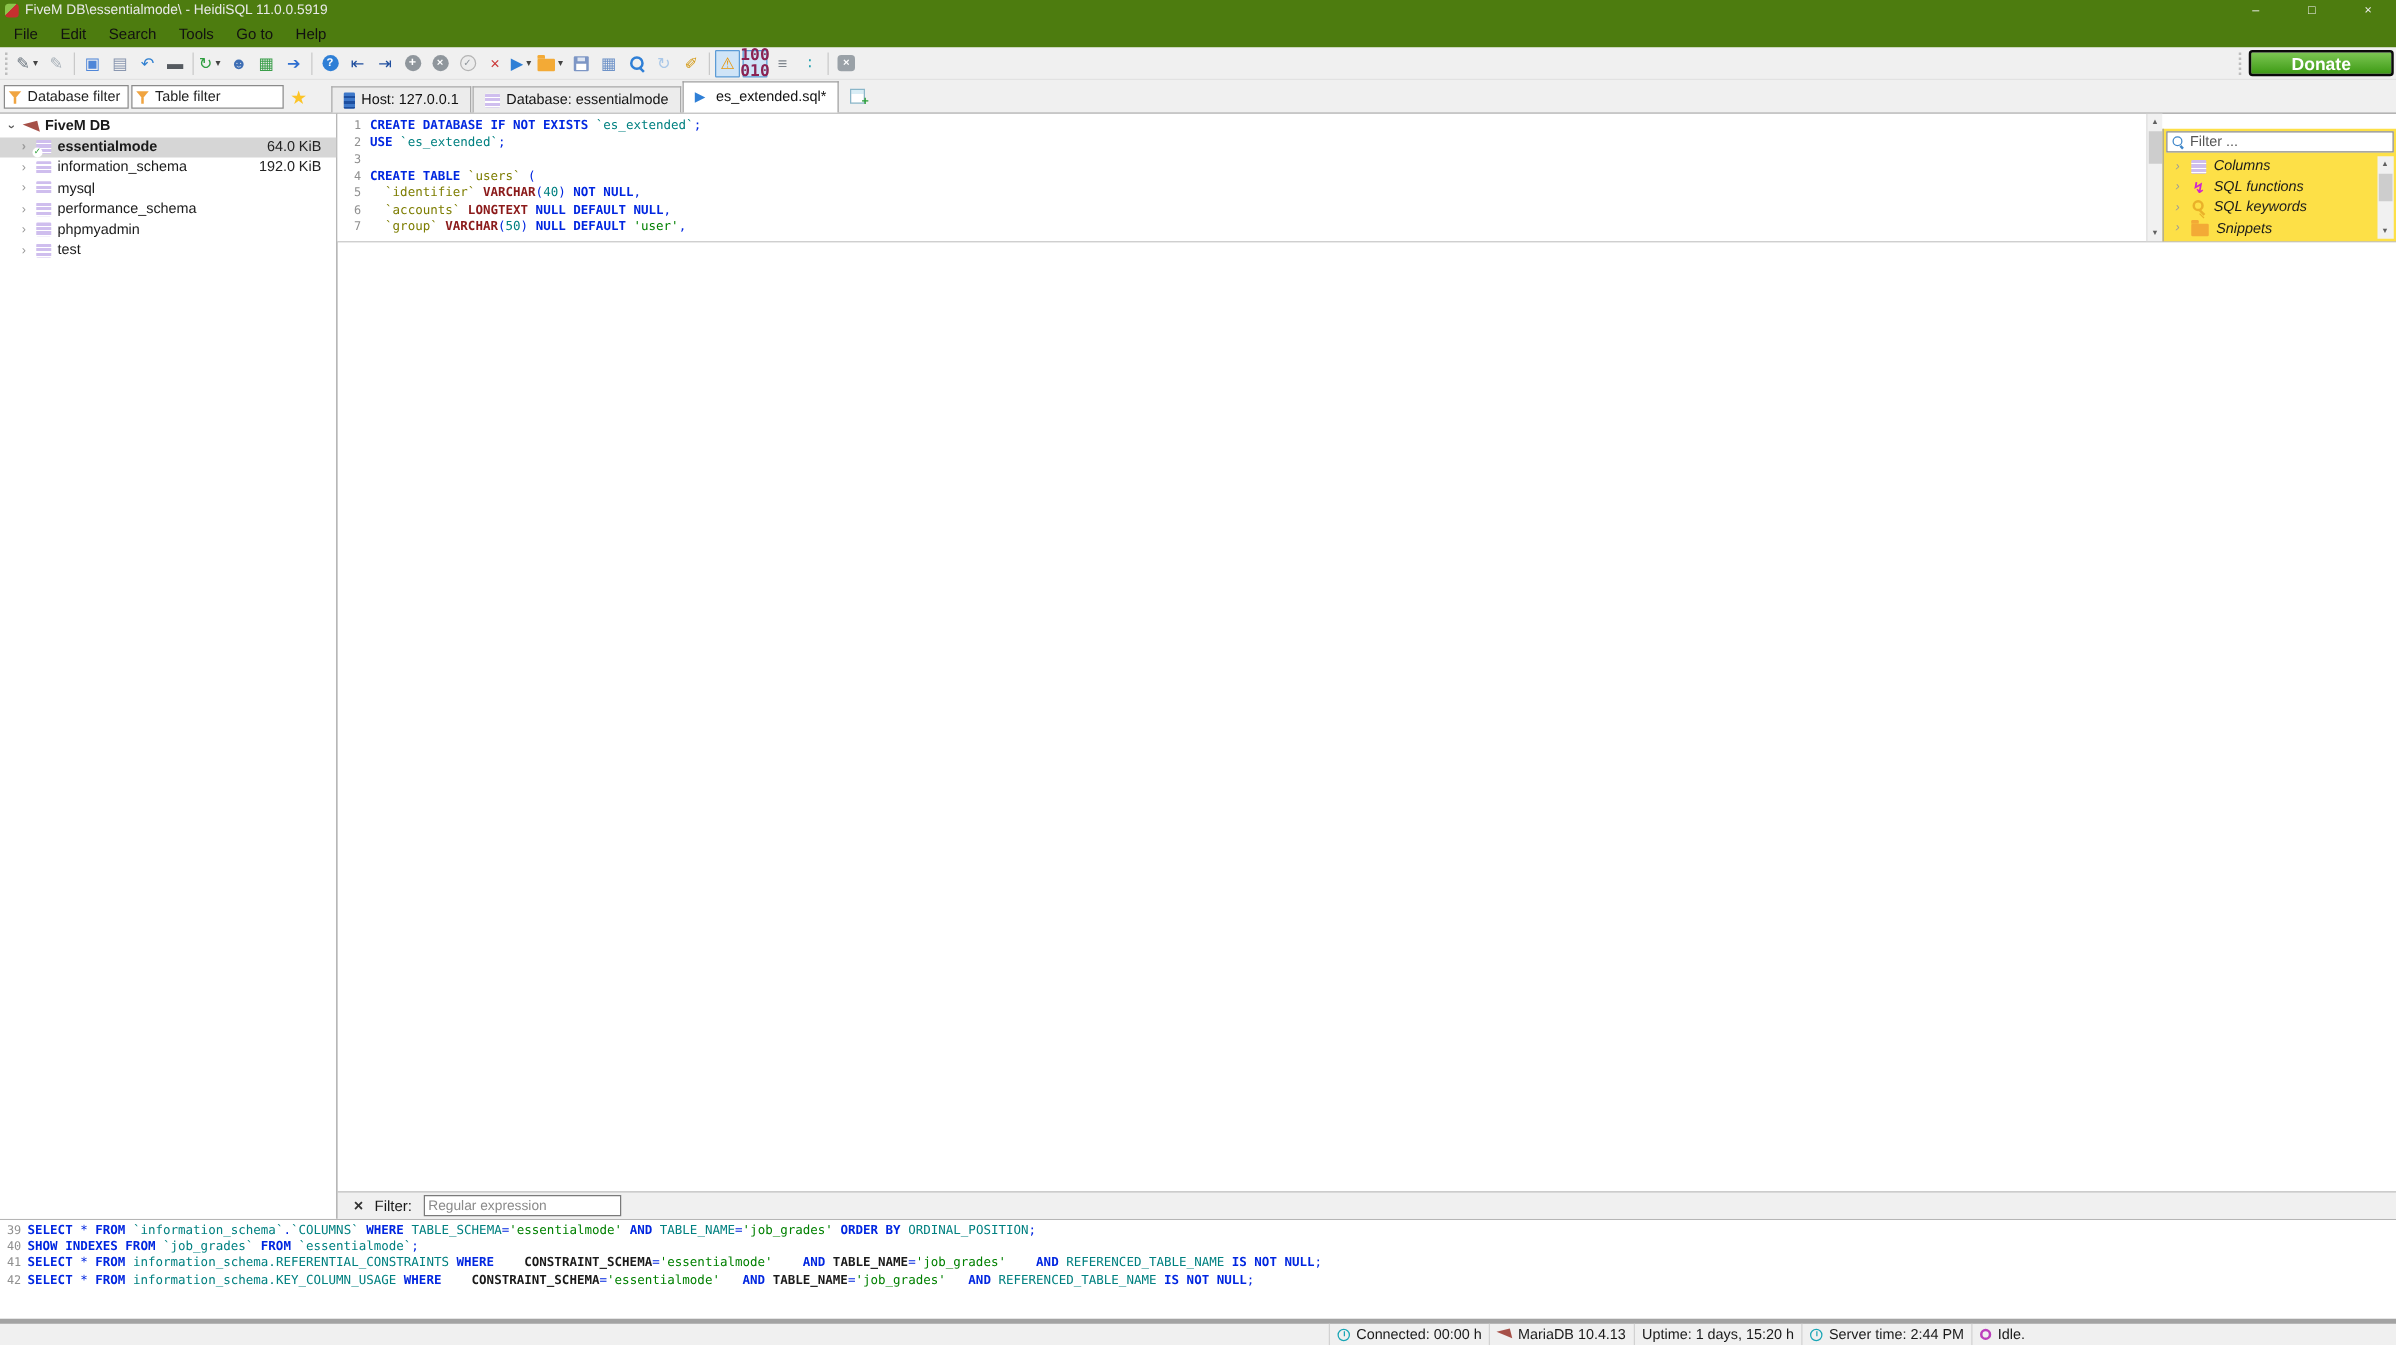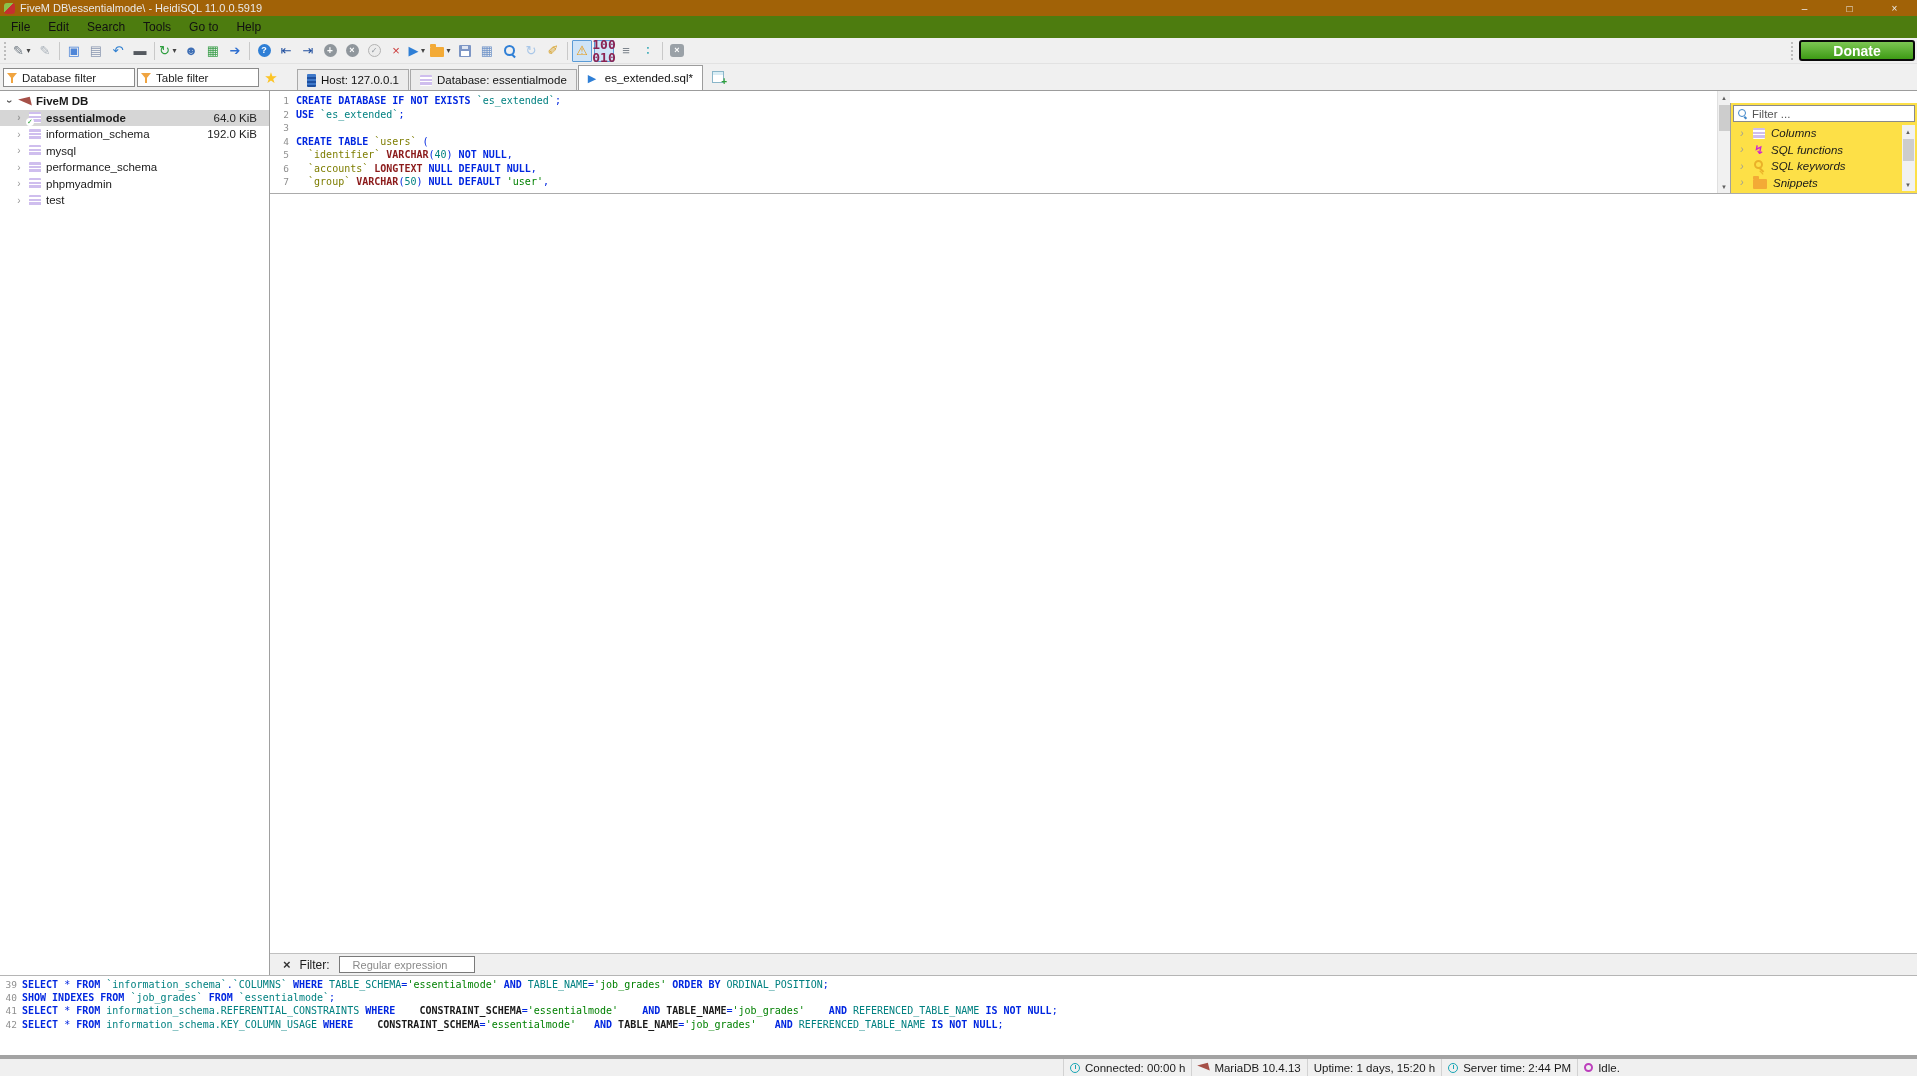--- a/index.html
+++ b/index.html
@@ -1,21 +1,21 @@
 <!DOCTYPE html>
 <html><head>
 <meta charset="utf-8">
 <style>
   html,body{margin:0;padding:0;background:#888;}
   *{box-sizing:border-box;}
   #app{position:relative;width:1917px;height:1076px;background:#fff;overflow:hidden;
        font-family:"Liberation Sans","DejaVu Sans",sans-serif;font-size:12px;color:#1a1a1a;}
 
   
-  .titlebar{height:16px;background:#a16207;display:flex;align-items:center;color:#e9e9e9;}
+  .titlebar{height:16px;background:#4d7c0f;display:flex;align-items:center;color:#e9e9e9;}
   .appicon{width:11px;height:11px;margin:0 5px 0 4px;border-radius:3px;
            background:linear-gradient(135deg,#8bc34a 0 42%,#c62f2f 42%);}
   .apptitle{font-size:11px;line-height:16px;white-space:nowrap;}
   .winbtns{margin-left:auto;display:flex;height:16px;}
   .wbtn{width:45px;display:flex;align-items:center;justify-content:center;color:#eee;font-size:10px;}
 
   
   .menubar{height:22px;background:#4d7c0f;display:flex;align-items:center;padding-left:2px;}
   .menu-item{padding:0 9px;height:20px;display:flex;align-items:center;color:#111;}
 
@@ -60,21 +60,21 @@
            font-family:"DejaVu Sans Mono",monospace;font-size:6px;line-height:6px;font-weight:bold;
            color:#8b2252;width:16px;height:16px;}
   .ic-binary::before{content:"100";}
   .ic-binary::after{content:"010";}
   .ic-closebox{width:14px;height:13px;background:#9aa1a7;border-radius:3px;color:#fff;
            display:flex;align-items:center;justify-content:center;}
   .ic-closebox::after{content:"×";font-size:9px;font-weight:bold;}
 
   
   .tabrow{height:26px;background:#f0f0f0;display:flex;align-items:flex-end;padding-left:2px;}
-  .filterbox{width:132px;height:19px;margin:3px 1px;background:#fff;border:1px solid #8a8a8a;
+  .filterbox{width:100px;height:19px;margin:3px 1px;background:#fff;border:1px solid #8a8a8a;
            display:flex;align-items:center;gap:4px;padding-left:3px;font-size:11.5px;color:#222;}
   .filterbox.t2{width:122px;}
   .funnel{position:relative;width:11px;height:12px;flex:0 0 auto;}
   .funnel::before{content:"";position:absolute;left:0;top:1px;border-left:5px solid transparent;
            border-right:5px solid transparent;border-top:6px solid #f0a440;}
   .funnel::after{content:"";position:absolute;left:4px;top:6px;width:2px;height:5px;background:#f0a440;}
   .starbtn{width:22px;height:22px;display:flex;align-items:center;justify-content:center;margin-bottom:1px;}
   .star{color:#fcc426;font-size:15px;}
   .tabs{display:flex;align-items:flex-end;margin-left:15px;height:26px;}
   .tab{height:21px;padding:0 9px;display:flex;align-items:center;gap:5px;background:#ececec;
@@ -153,22 +153,22 @@
       border:2px solid #eab129;border-radius:50%;}
   .ic-key::after{content:"";position:absolute;left:7px;top:7px;width:6px;height:2px;background:#eab129;
       transform:rotate(45deg);transform-origin:0 0;box-shadow:2px 2px 0 -0.5px #eab129;}
   .side-scroll{position:absolute;right:2px;top:22px;bottom:2px;width:13px;background:#f1f1f1;}
 
   .results-blank{flex:1;background:#fff;}
 
   .logfilterbar{height:22px;background:#f0f0f0;border-top:1px solid #c0c0c0;display:flex;
       align-items:center;gap:9px;padding-left:13px;}
   .lf-close{color:#333;font-size:13px;font-weight:bold;line-height:1;}
-  .lf-input{width:136px;height:17px;background:#fff;border:1px solid #7a7a7a;color:#8a8a8a;
-      font-size:11px;display:flex;align-items:center;padding-left:13px;}
+  .lf-input{width:158px;height:17px;background:#fff;border:1px solid #7a7a7a;color:#8a8a8a;
+      font-size:11px;display:flex;align-items:center;padding-left:3px;}
 
   
   .logpanel{height:80px;background:#fff;border-top:1px solid #b5b5b5;padding-top:2px;overflow:hidden;}
   .logline{display:flex;height:13.2px;}
   .logline .ln{width:22px;padding-right:5px;line-height:13.2px;}
   .logline .code{line-height:13.2px;}
 
   
   .statusbar{height:21px;background:#f0f0f0;border-top:4px solid #a3a3a3;display:flex;align-items:stretch;}
   .sb-spacer{flex:0 0 1063px;}

